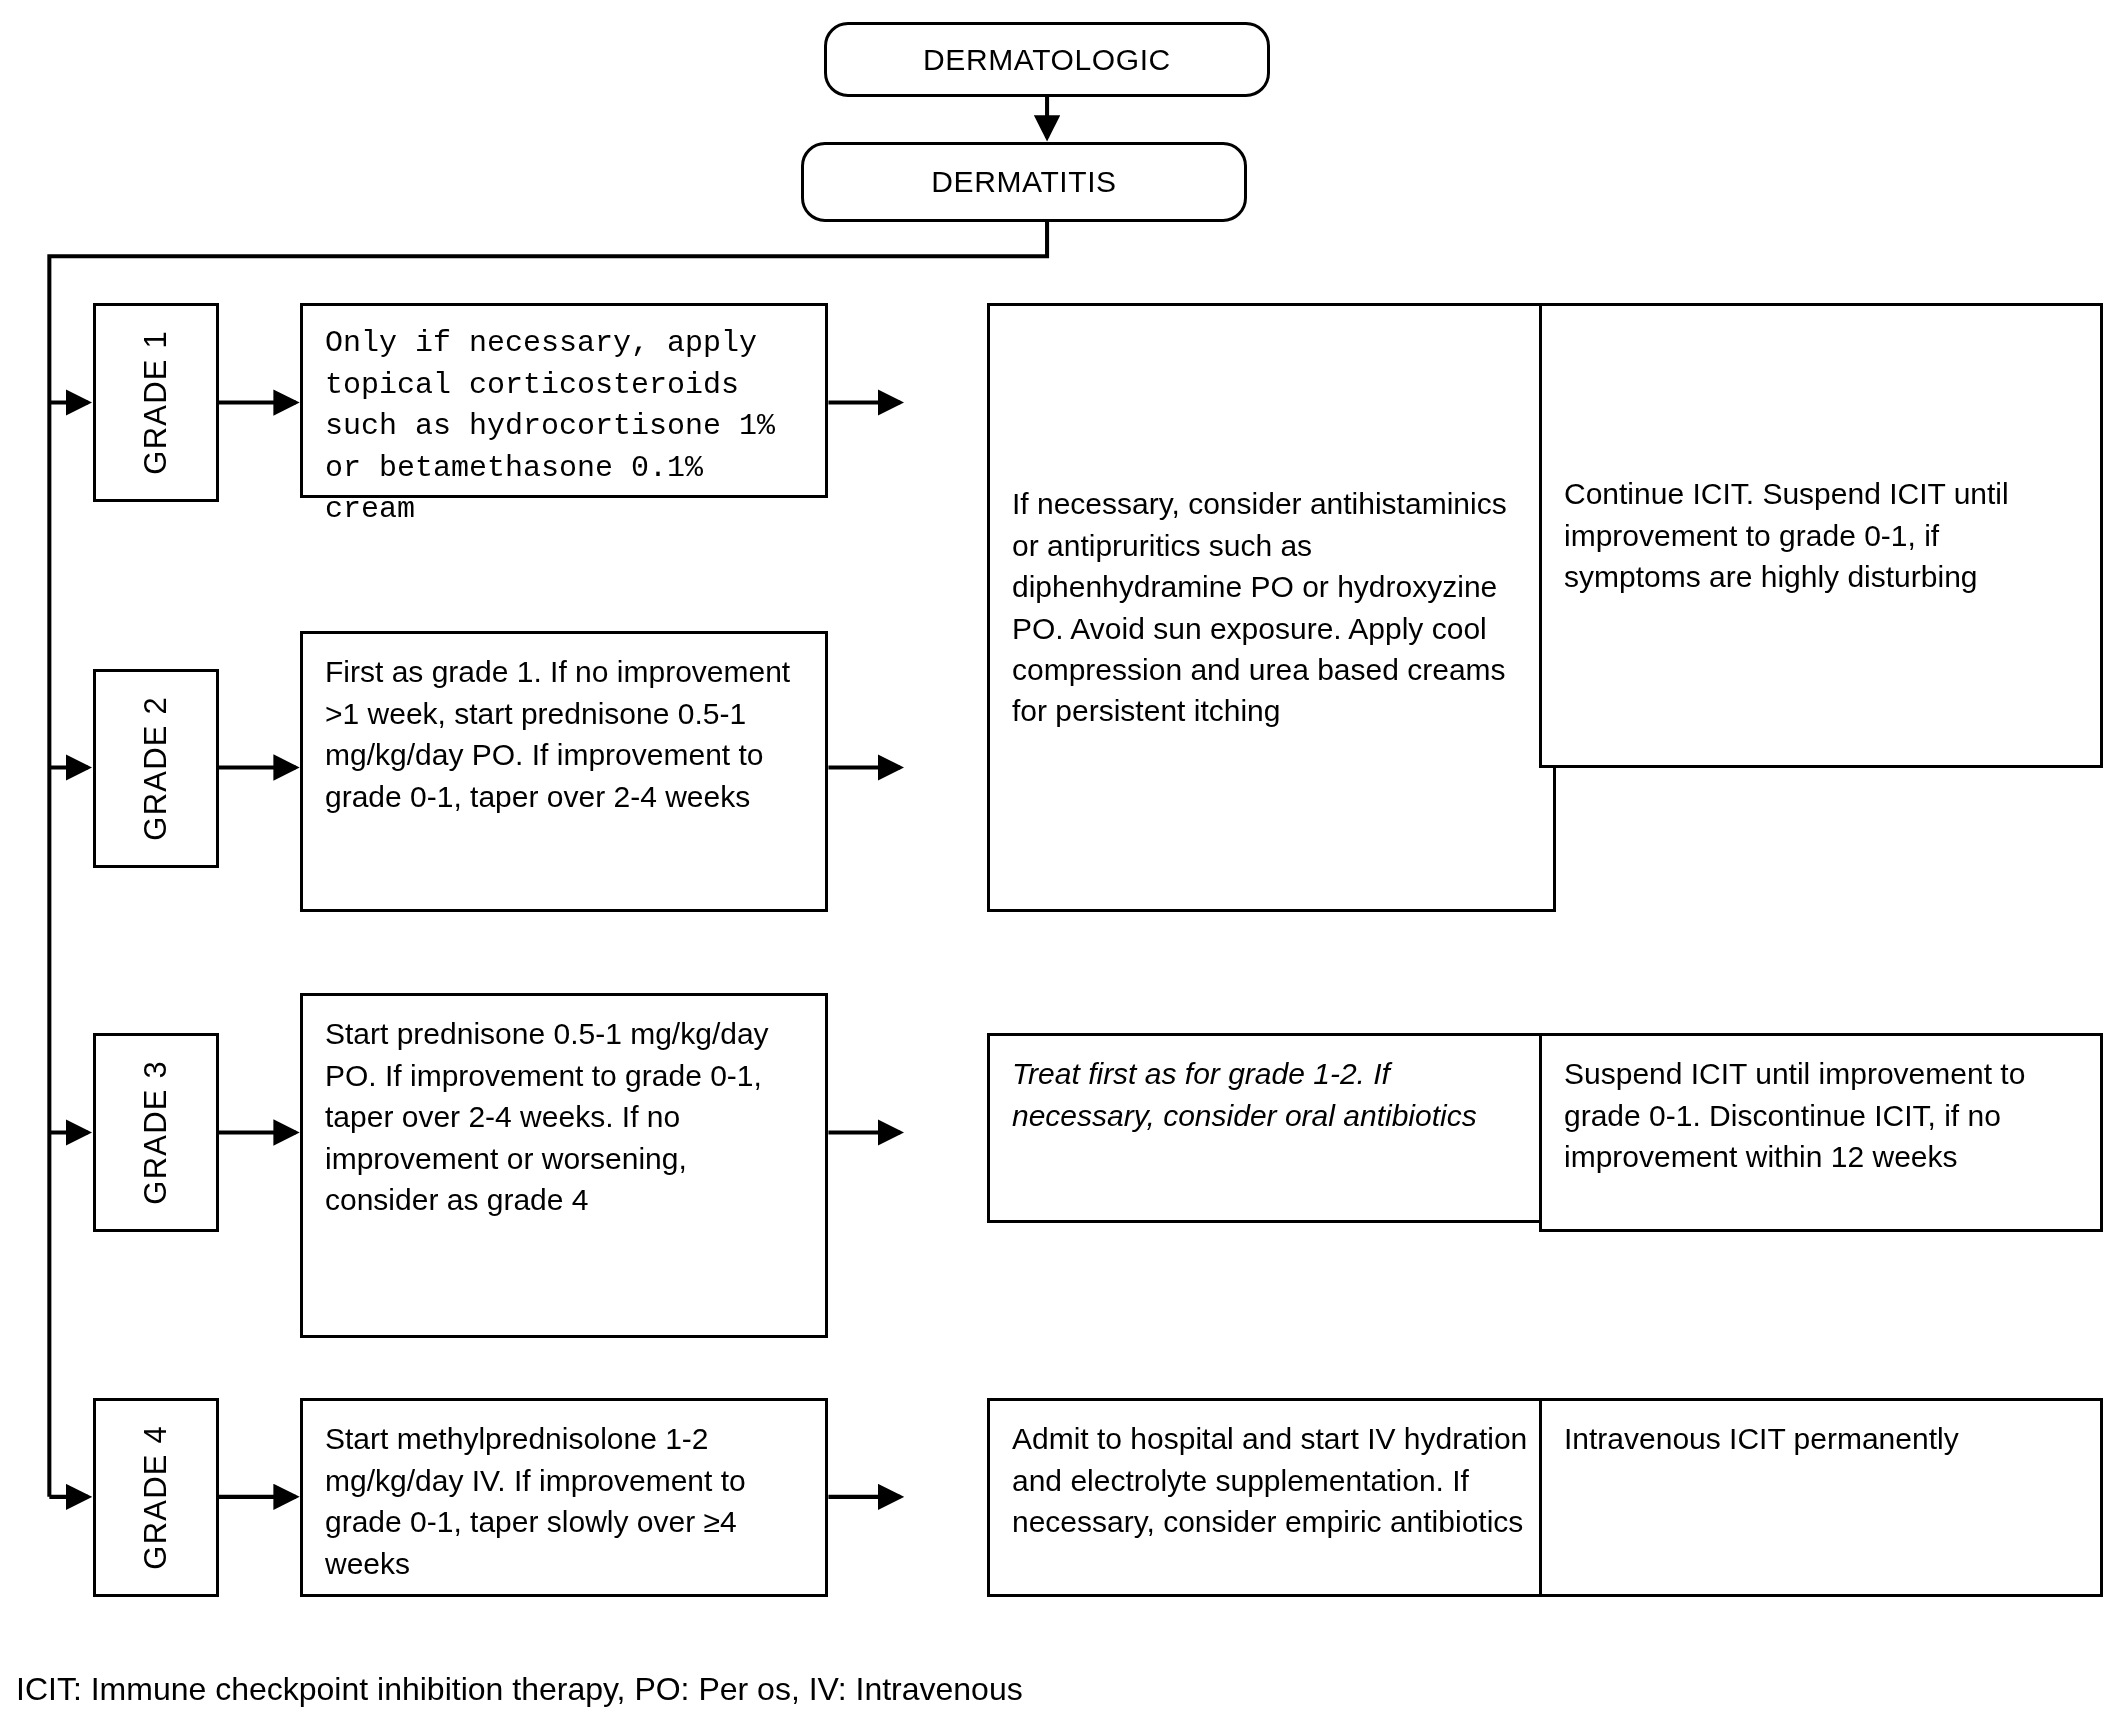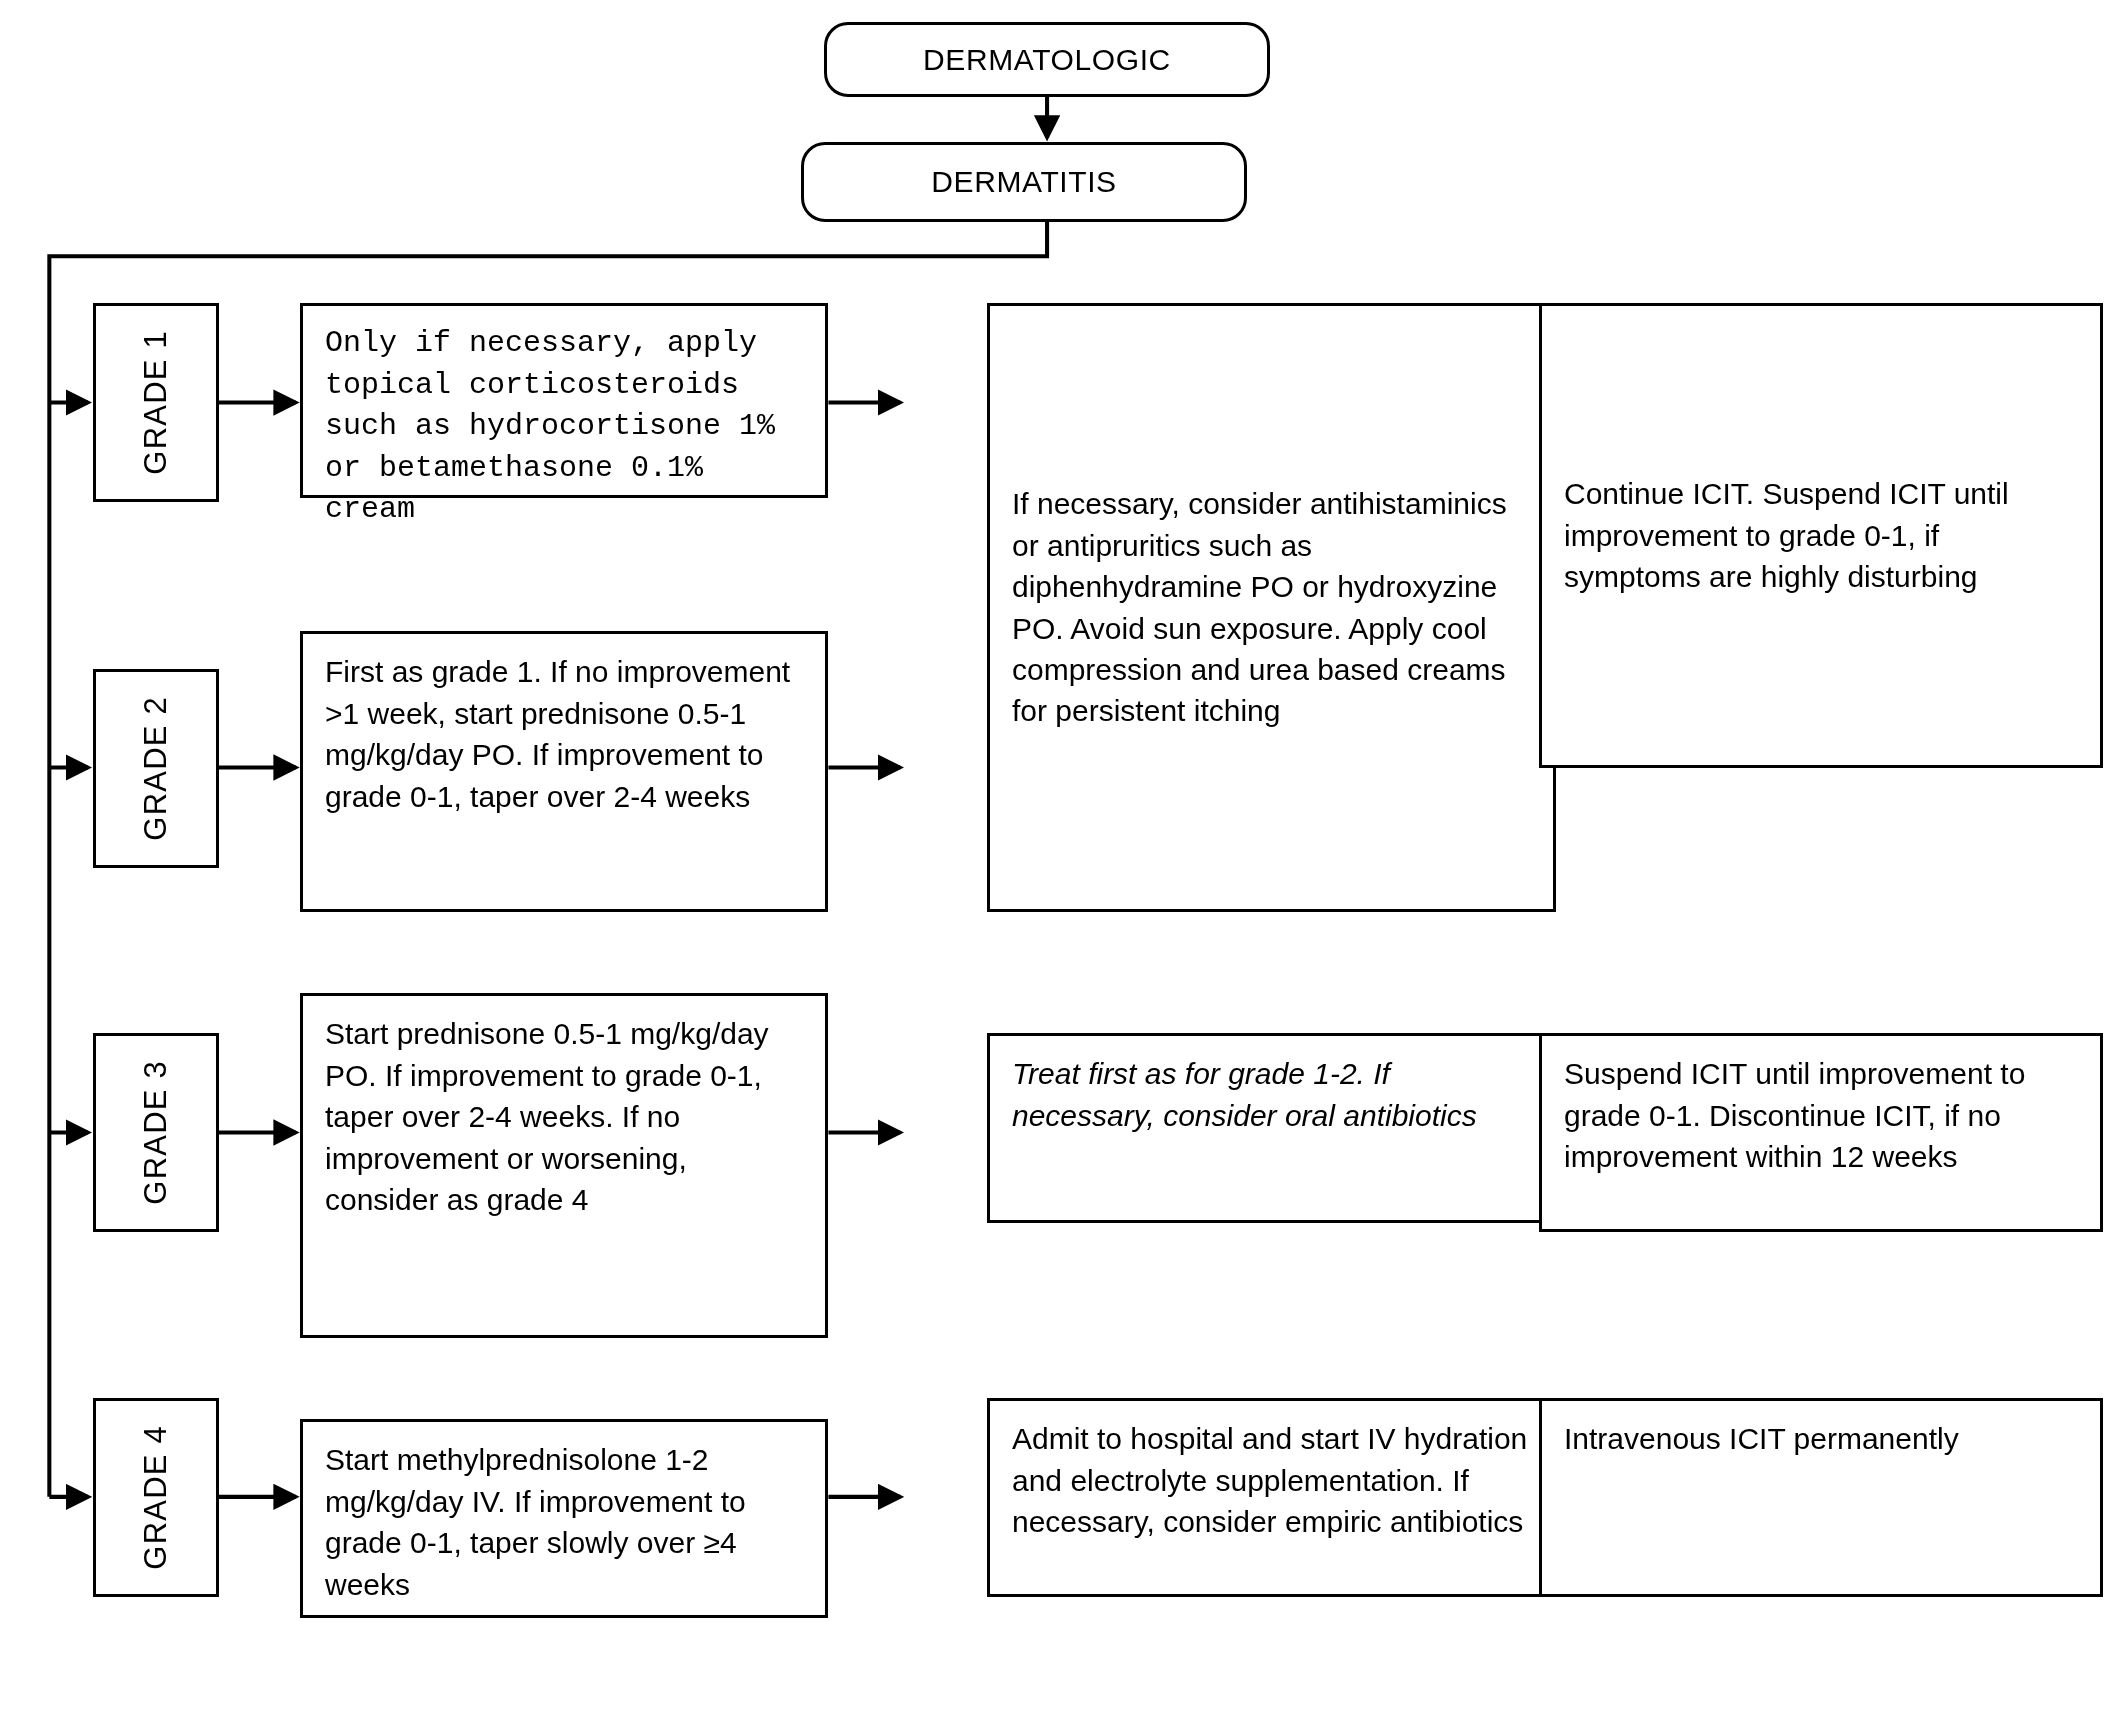--- a/index.html
+++ b/index.html
@@ -52,21 +52,21 @@
   }
   #glabel-1 { top: 303px;  height: 199px; }
   #glabel-2 { top: 669px; height: 199px; }
   #glabel-3 { top: 1033px; height: 199px; }
   #glabel-4 { top: 1398px; height: 199px; }
 
   .treat { left: 300px; width: 528px; }
   #treat-1 { top: 303px;  height: 195px; font-family: Liberation Mono, monospace; }
   #treat-2 { top: 631px; height: 281px; }
   #treat-3 { top: 993px; height: 345px; }
-  #treat-4 { top: 1398px; height: 199px; margin-top: 21px; }
+  #treat-4 { top: 1398px; height: 199px; }
 
   .mgmt { left: 939px; width: 569px; margin-left: 48px; }
   #mgmt-12 { top: 303px;  height: 609px; display: flex; align-items: center; }
   #mgmt-3  { top: 1033px; height: 190px; font-style: italic; }
   #mgmt-4  { top: 1398px; height: 199px; }
 
   .outcome { left: 1539px; width: 564px; }
   #out-12 { top: 303px;  height: 465px; display: flex; align-items: center; }
   #out-3  { top: 1033px; height: 199px; }
   #out-4  { top: 1398px; height: 199px; }
@@ -160,15 +160,16 @@
   <div class="box outcome" id="out-12">
     <span>Continue ICIT. Suspend ICIT until improvement to grade 0-1, if symptoms are highly disturbing</span>
   </div>
   <div class="box outcome" id="out-3">
     <span>Suspend ICIT until improvement to grade 0-1. Discontinue ICIT, if no improvement within 12 weeks</span>
   </div>
   <div class="box outcome" id="out-4">
     <span>Intravenous ICIT permanently</span>
   </div>
 
+  <div id="footnote">ICIT: Immune checkpoint inhibition therapy, PO: Per os, IV: Intravenous</div>
 
 </div>
 
 
 </body></html>

